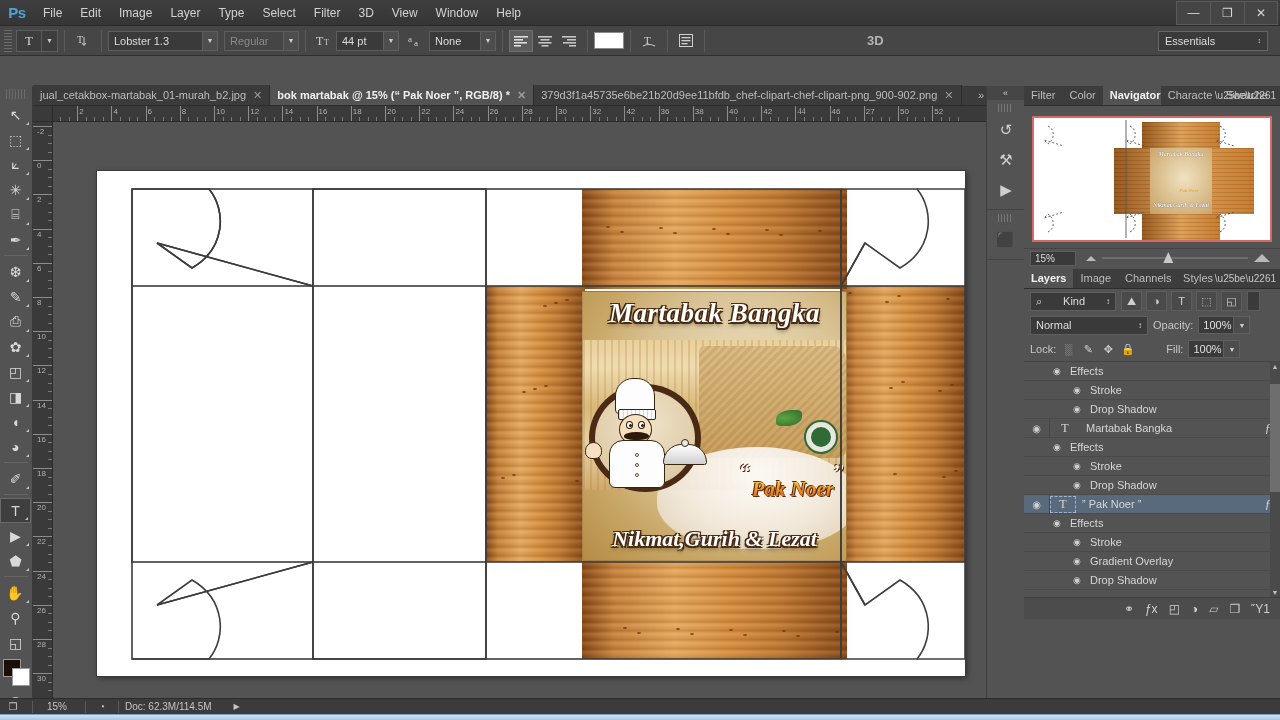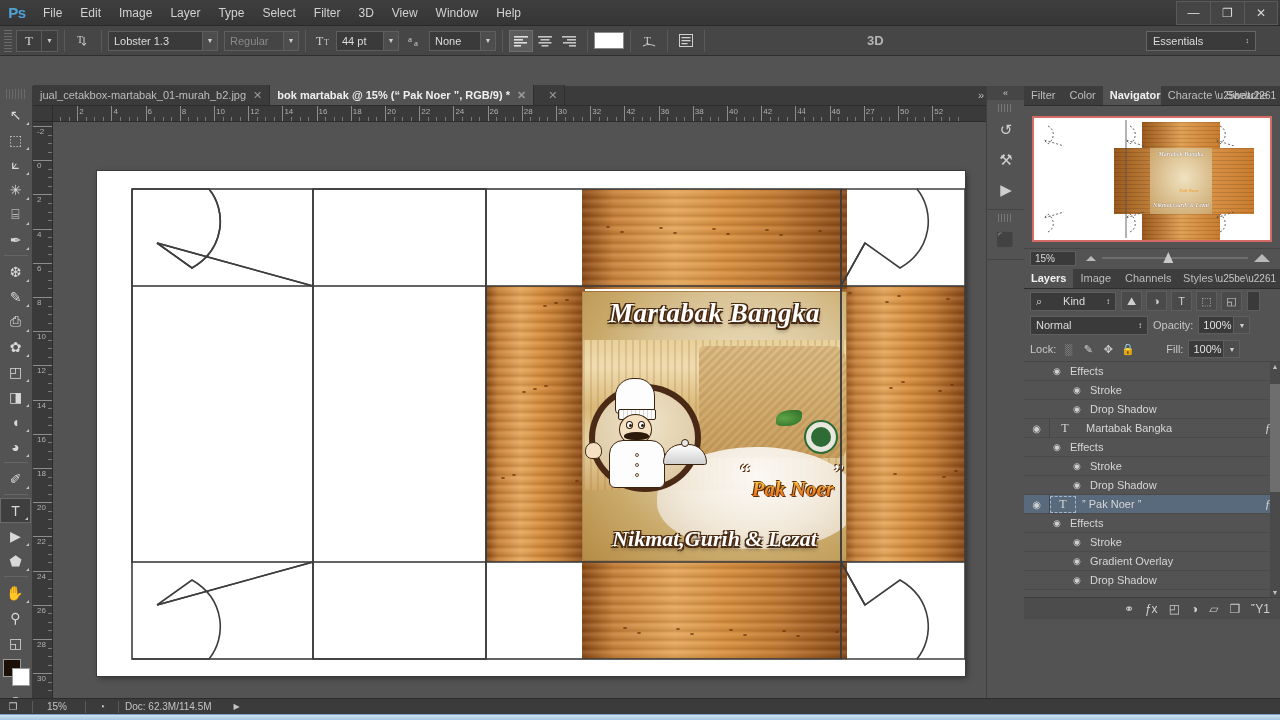--- a/index.html
+++ b/index.html
@@ -390,36 +390,37 @@
           <g fill="#cfcfcf">
             <rect x="2.5" y="3" width="9" height="1.3"></rect>
             <rect x="2.5" y="6" width="9" height="1.3"></rect>
             <rect x="2.5" y="9" width="6" height="1.3"></rect>
           </g>
         </svg>
     </div>
     <div class="ob-sep"></div>
     <div class="ob-3d" style="margin-left:156px">3D</div>
     <div style="flex:1"></div>
-    <div class="ob-ws" style="margin-right:24px">
+    <div class="ob-ws" style="margin-right:12px">
       <span>Essentials</span>
       <span style="font-size:7px">↕</span>
     </div>
   </div>
 
   <div class="tabstrip" id="tabstrip">
     <div class="dtab">
         <span>jual_cetakbox-martabak_01-murah_b2.jpg</span>
         <span class="x">✕</span>
       </div>
       <div class="dtab active">
-        <span>bok martabak @ 15% (“ Pak Noer ”, RGB/9) *</span>
+        <span>bok martabak @ 15% (“ Pak Noer ”, RGB/8) *</span>
         <span class="x">✕</span>
       </div>
       <div class="dtab">
+        <span>379d3f1a45735e6be21b20d9ee11bfdb_chef-clipart-chef-clipart-png_900-902.png</span>
         <span class="x">✕</span>
       </div>
       <div class="tabover">»</div>
   </div>
 
   <div class="toolbar">
     <div class="tb-grip"></div>
     <div id="toollist">
         <div class="tool">↖<div class="tri"></div></div>
         <div class="tool">⬚<div class="tri"></div></div>

